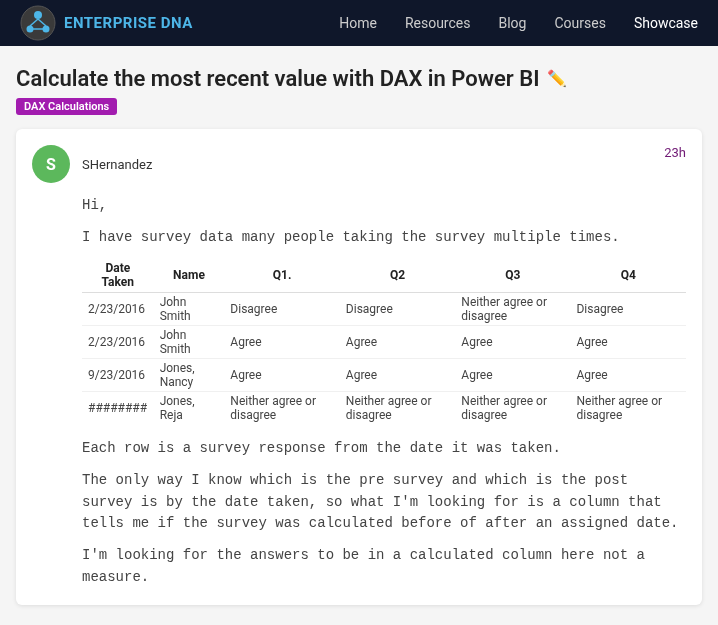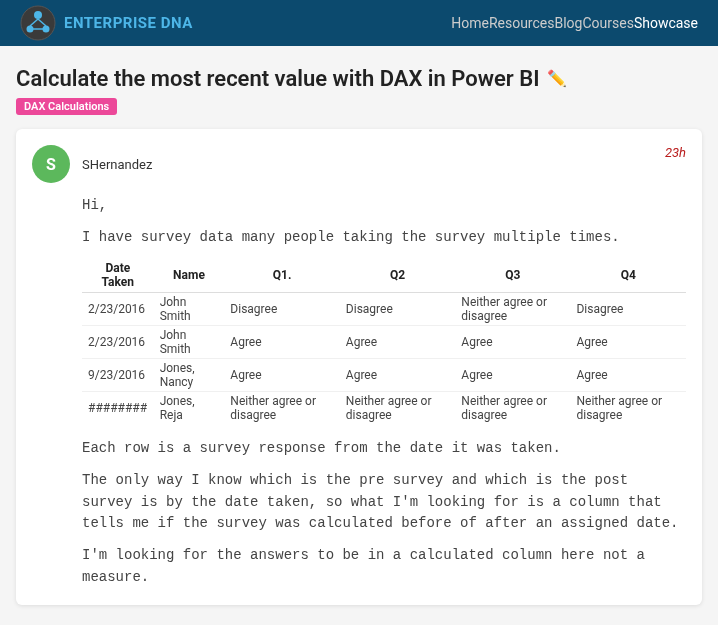--- a/index.html
+++ b/index.html
@@ -5,21 +5,21 @@
     * { box-sizing: border-box; margin: 0; padding: 0; }
     body {
       font-family: -apple-system, BlinkMacSystemFont, "Segoe UI", Roboto, sans-serif;
       font-size: 14px;
       background: #f5f5f5;
       color: #333;
     }
 
     
     nav {
-      background: #0c4a6e;
+      background: #0f172a;
       height: 46px;
       display: flex;
       align-items: center;
       padding: 0 20px;
     }
     .nav-logo {
       display: flex;
       align-items: center;
       gap: 8px;
       margin-right: auto;
@@ -32,20 +32,21 @@
       color: white;
       font-size: 15px;
       font-weight: 700;
       letter-spacing: 0.5px;
     }
     .nav-logo-text span {
       color: #4db6e8;
     }
     .nav-links {
       display: flex;
+      gap: 28px;
     }
     .nav-link {
       color: #ccc;
       text-decoration: none;
       font-size: 14px;
     }
     .nav-link.active { color: white; }
 
     
     .page {
@@ -63,21 +64,21 @@
       align-items: center;
       gap: 8px;
     }
     .edit-icon {
       font-size: 16px;
       color: #888;
       cursor: pointer;
     }
     .tag-badge {
       display: inline-block;
-      background: #ec4899;
+      background: #a21caf;
       color: white;
       font-size: 11px;
       font-weight: 600;
       padding: 2px 8px;
       border-radius: 3px;
       margin-bottom: 14px;
     }
 
     
     .post-card {
@@ -111,22 +112,21 @@
       font-size: 16px;
       flex-shrink: 0;
     }
     .author-name {
       font-weight: 400;
       font-size: 13px;
       color: #333;
     }
     .post-time {
       font-size: 13px;
-      color: #b91c1c;
-      font-style: italic;
+      color: #701a75;
     }
 
     .post-body {
       padding: 12px 16px 16px 66px;
     }
     .post-body p {
       margin-bottom: 10px;
       line-height: 1.55;
       color: #444;
       font-family: Liberation Mono, monospace;

